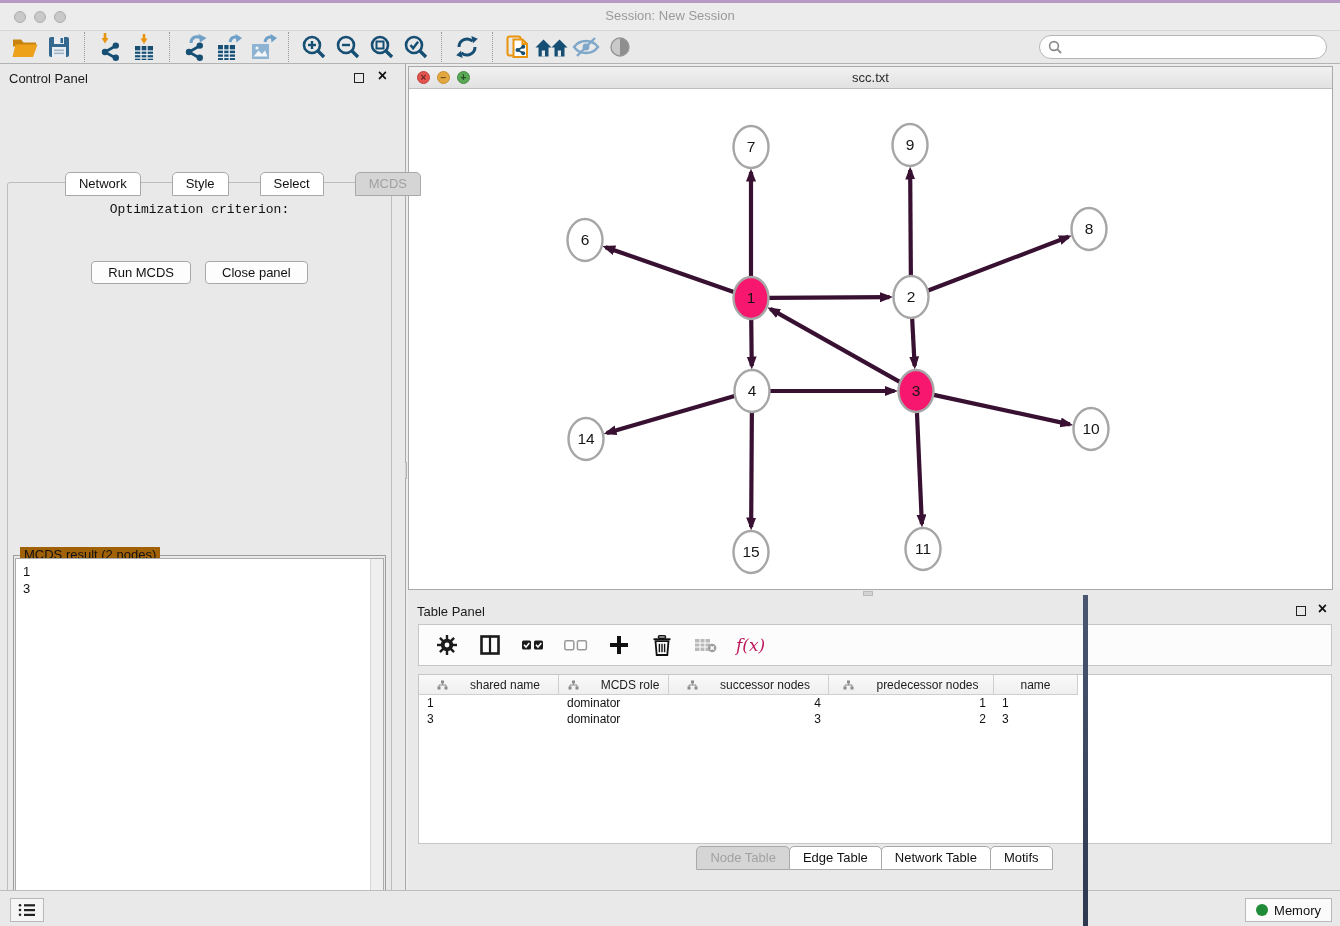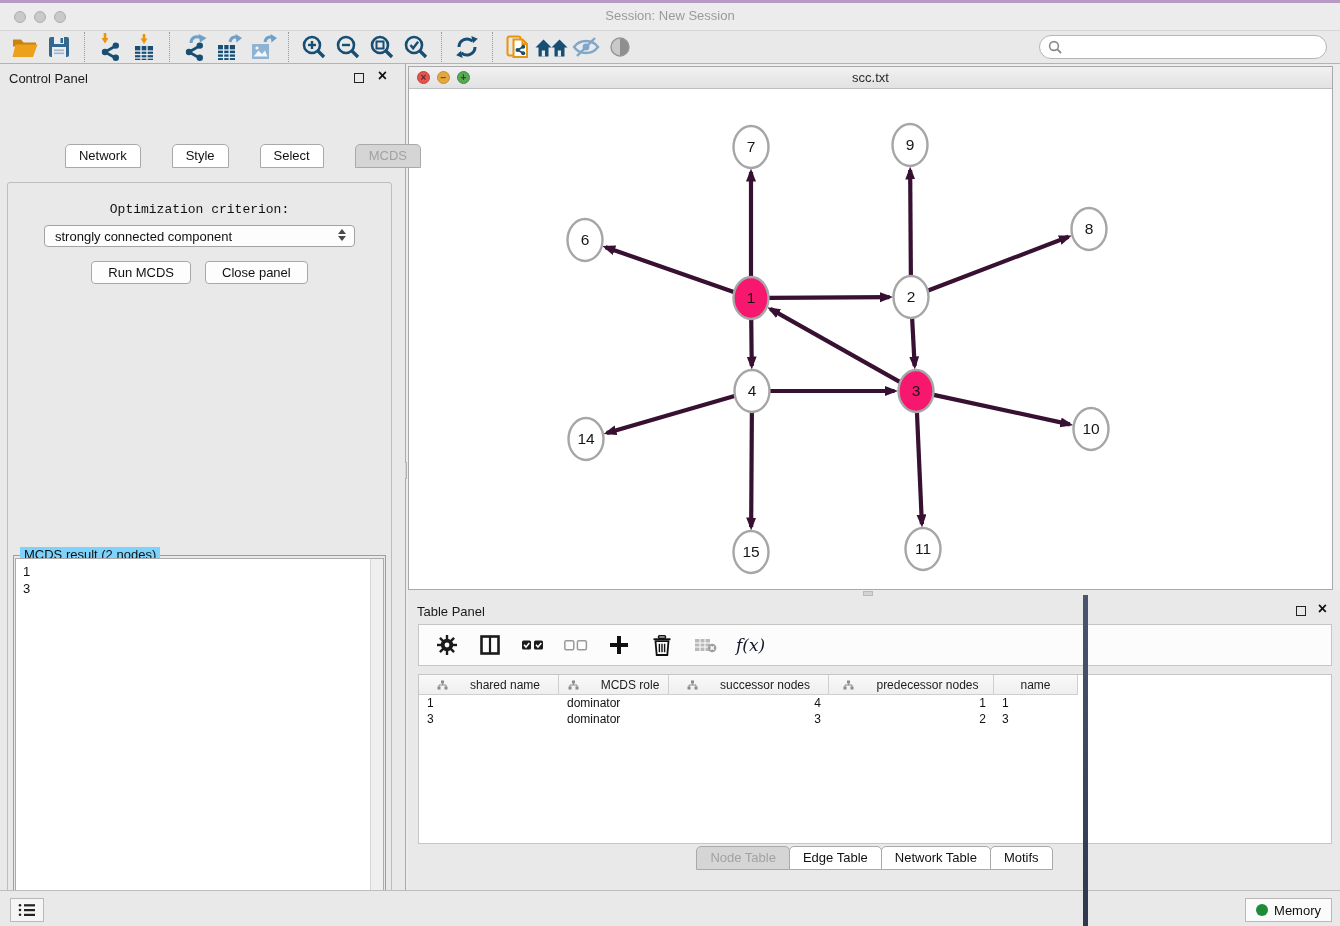--- a/index.html
+++ b/index.html
@@ -30,40 +30,40 @@
   .hhandle { position:absolute; left:455px; top:1px; width:10px; height:5px; background:#D3D3D3; border:1px solid #BABABA; }
 
   
   .cpanel { position:absolute; left:0; top:64px; width:405px; height:826px; background:#E9E9E9;padding-left:40px; }
   .panel-title { position:absolute; left:9px; top:7px; font-size:13px; color:#1A1A1A; }
   .float-btn { position:absolute; width:10px; height:10px; border:1.5px solid #222; top:9px; }
   .close-btn { position:absolute; top:3px; font-size:16px; font-weight:bold; color:#111; }
   .cpanel .float-btn { right:41px; } .cpanel .close-btn { right:18px; }
 
   .tabsrow { position:absolute; display:flex; justify-content:center; width:100%; z-index:2; }
-  .cpanel .tabsrow { top:80px;gap:32px; }
+  .cpanel .tabsrow { top:108px;gap:32px; }
   .tab { padding:3px 13px 4px; font-size:13px; color:#111; background:#FFFFFF;
          border:1px solid #A9A9A9; border-radius:5px 5px 0 0; margin-right:-1px; cursor:default; }
   .tab.active { background:#D5D5D5; color:#A2A2A2; }
 
   .cp-box { position:absolute; left:7px; top:118px; width:385px; height:761px;
             border:1px solid #BDBDBD; border-radius:3px; background:#E9E9E9; }
   .opt-label { position:absolute; top:19px; width:100%; text-align:center; font-size:13px; color:#111;font-family:Liberation Mono, monospace; }
   .select { position:absolute; left:36px; top:42px; width:311px; height:22px; background:#FDFDFD;
             border:1px solid #A3A3A3; border-radius:4px; display:flex; align-items:center;
             font-size:13px; padding-left:10px; color:#111; }
   .chev { position:absolute; right:8px; top:3px; display:flex; flex-direction:column; gap:2px; }
   .chev .up { width:0;height:0;border-left:4px solid transparent;border-right:4px solid transparent;border-bottom:5px solid #4A4A4A; }
   .chev .dn { width:0;height:0;border-left:4px solid transparent;border-right:4px solid transparent;border-top:5px solid #4A4A4A; }
   .btnrow { position:absolute; top:78px; width:100%; display:flex; justify-content:center; gap:14px; }
   .btn { font-size:13px; color:#111; background:#FDFDFD; border:1px solid #A8A8A8; border-radius:4px;
          padding:3px 16px; cursor:default; }
 
   .fieldset { position:absolute; left:5px; right:5px; top:372px; bottom:7px; border:1px solid #9E9E9E; }
-  .fieldset .legend { position:absolute; top:-9px; left:6px; background:#7dd3fc; padding:0 4px; font-size:13px; color:#111; }
+  .fieldset .legend { position:absolute; top:-9px; left:6px; background:#a16207; padding:0 4px; font-size:13px; color:#111; }
   .fieldset .inner { position:absolute; inset:1px; top:2px; background:#FFFFFF; border:1px solid #ACACAC; }
   .fieldset .scroll { position:absolute; right:0; top:0; bottom:0; width:13px; background:#EFEFEF; border-left:1px solid #D5D5D5; }
   .mcds-lines { padding:4px 7px; font-size:13px; line-height:17px; color:#111; }
 
   
   .netwin { position:absolute; left:408px; top:66px; width:925px; height:524px;
             background:#FFFFFF; border:1px solid #A9A9A9; }
   .net-titlebar { position:absolute; left:0; top:0; right:0; height:22px;
                   background:linear-gradient(#F1F1F1,#E2E2E2); border-bottom:1px solid #BFBFBF; }
   .net-title { text-align:center; line-height:21px; font-size:13px; color:#2B2B2B; }
@@ -73,21 +73,21 @@
   .mac.yel { left:28px; background:#E2A73E; border:1px solid #C68F2F; }
   .mac.grn { left:48px; background:#59A854; border:1px solid #468943; }
   .canvas { position:absolute; left:0; top:22px; right:0; bottom:0; background:#fff; }
 
   
   .tpanel { position:absolute; left:408px; top:597px; width:932px; height:293px; background:#E9E9E9; }
   .tpanel .float-btn { right:34px; } .tpanel .close-btn { right:13px; }
   .t-toolbar { position:absolute; left:10px; top:27px; right:8px; height:42px; background:#FCFCFC;
                border:1px solid #C6C6C6; display:flex; align-items:center; gap:19px; padding-left:16px; }
   .t-toolbar .tbtn { min-width:24px; }
-  .fx { font-family:"DejaVu Serif", serif; font-style:italic; font-size:17px; color:#0f172a; }
+  .fx { font-family:"DejaVu Serif", serif; font-style:italic; font-size:17px; color:#be185d; }
   .tbl { position:absolute; left:10px; top:77px; right:8px; bottom:46px; background:#FFFFFF; border:1px solid #C6C6C6; }
   .thead { display:flex; height:20px; }
   .th { height:20px; background:linear-gradient(#F9F9F9,#EFEFEF); border-right:1px solid #CFCFCF;
         border-bottom:1px solid #CFCFCF; display:flex; align-items:center; justify-content:center;
         gap:22px; font-size:12px; color:#1C1C1C; }
   .trow { display:flex; height:16px; }
   .td { font-size:12px; color:#111; line-height:16px; white-space:nowrap; overflow:hidden; }
   .td.l { padding-left:8px; text-align:left; } .td.r { padding-right:8px; text-align:right; }
   .tpanel .tabsrow { bottom:20px; }
 
@@ -287,27 +287,20 @@
     <span class="float-btn"></span>
     <span class="close-btn">×</span>
     <div class="tabsrow" id="cp-tabs">
         <div class="tab">Network</div>
         <div class="tab">Style</div>
         <div class="tab">Select</div>
         <div class="tab active">MCDS</div>
       </div>
     <div class="cp-box">
       <div class="opt-label">Optimization criterion:</div>
-      <div class="select">
-        <span>strongly connected component</span>
-        <span class="chev">
-            <span class="up"></span>
-            <span class="dn"></span>
-          </span>
-      </div>
       <div class="btnrow">
         <button class="btn">Run MCDS</button>
         <button class="btn">Close panel</button>
       </div>
       <div class="fieldset">
         <span class="legend">MCDS result (2 nodes)</span>
         <div class="inner">
           <div class="mcds-lines" id="mcds-lines">
               <div>1</div>
               <div>3</div>

